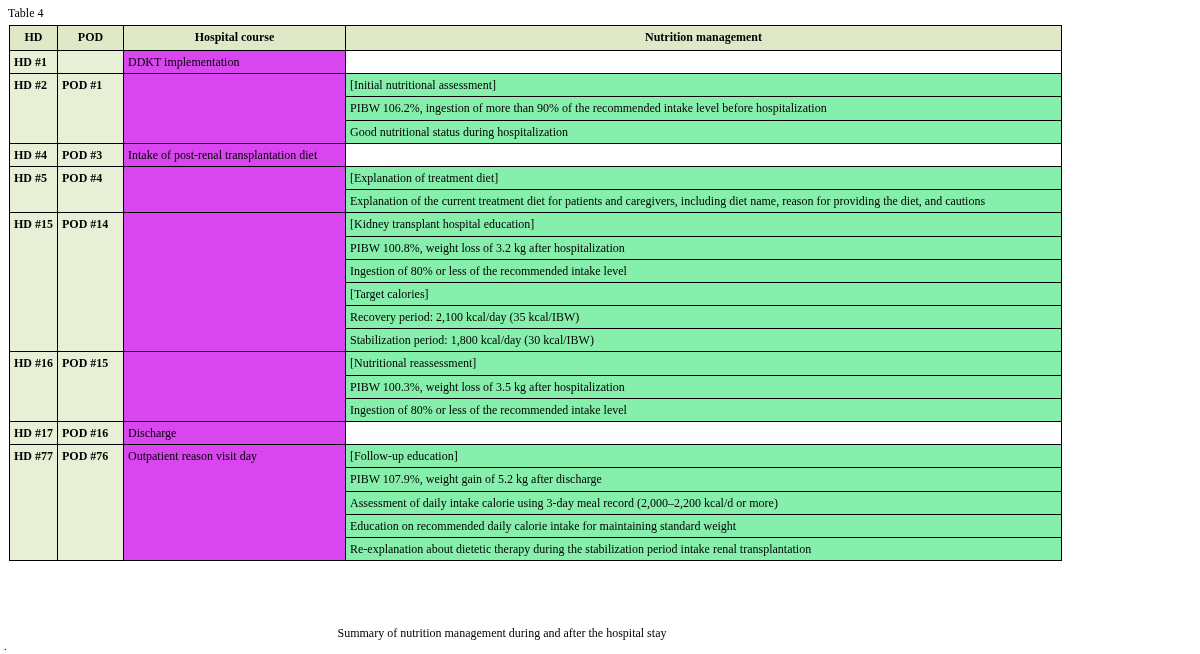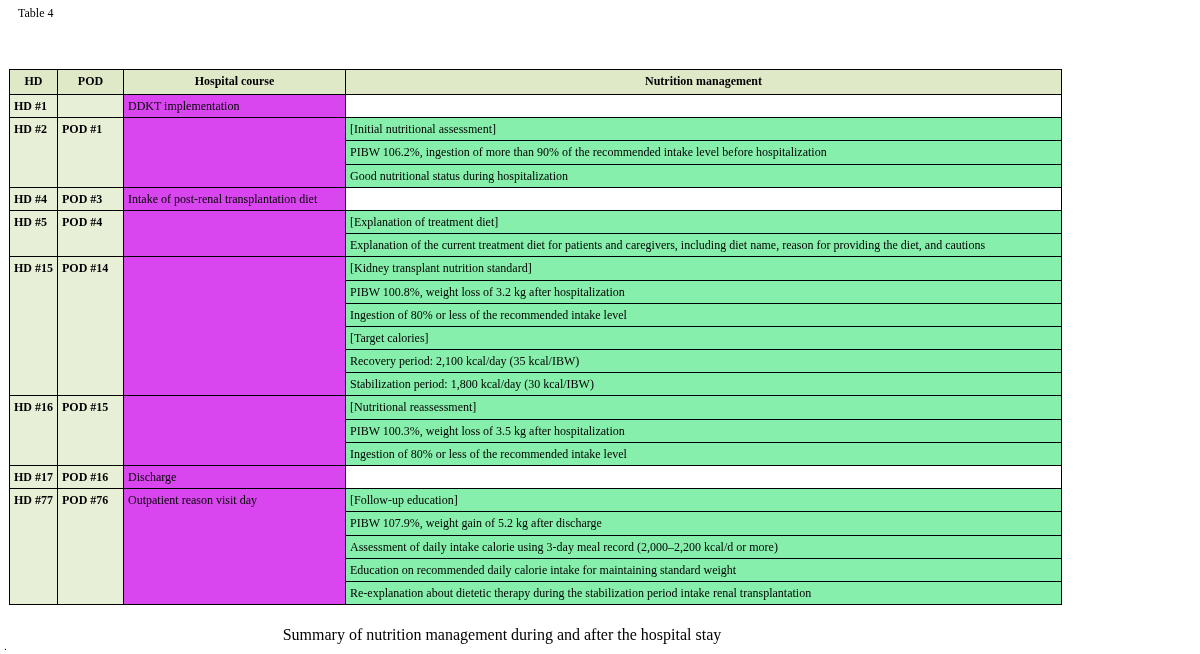--- a/index.html
+++ b/index.html
@@ -11,37 +11,36 @@
     width: 1200px;
     height: 654px;
     font-family: "Liberation Serif", serif;
     font-size: 12px;
     color: #000000;
     position: relative;
     overflow: hidden;
   }
   .table-label {
     position: absolute;
-    left: 18px;
+    left: 8px;
     top: 6px;
     font-size: 12px;
     font-family: "Liberation Serif", serif;
   }
   .table-wrap {
     position: absolute;
     left: 9px;
     top: 25px;
     width: 1052px;
   }
   table.nutri {
     border-collapse: collapse;
     table-layout: fixed;
     width: 1052px;
     border: 1px solid #000;
-    margin-top: 44px;
   }
   table.nutri td, table.nutri th {
     border: 1px solid #000;
     padding: 3px 4px;
     font-size: 12px;
     font-family: "Liberation Serif", serif;
     vertical-align: top;
     line-height: 1.35;
   }
   thead th {
@@ -67,21 +66,21 @@
   col.c-hd { width: 48px; }
   col.c-pod { width: 66px; }
   col.c-course { width: 222px; }
   col.c-nutri { width: 716px; }
   .caption {
     position: absolute;
     top: 626px;
     left: 0;
     width: 1004px;
     text-align: center;
-    font-size: 16px;
+    font-size: 12px;
     font-family: "Liberation Serif", serif;
   }
   .footer-dot {
     position: absolute;
     left: 4px;
     top: 640px;
     font-size: 11px;
   }
 </style>
 </head>
@@ -136,21 +135,21 @@
           <td class="course" rowspan="2"></td>
           <td class="nutri-cell">[Explanation of treatment diet]</td>
         </tr>
         <tr>
           <td class="nutri-cell">Explanation of the current treatment diet for patients and caregivers, including diet name, reason for providing the diet, and cautions</td>
         </tr>
         <tr>
           <td class="hd" rowspan="6">HD #15</td>
           <td class="pod" rowspan="6">POD #14</td>
           <td class="course" rowspan="6"></td>
-          <td class="nutri-cell">[Kidney transplant nutrition standard]</td>
+          <td class="nutri-cell">[Kidney transplant hospital education]</td>
         </tr>
         <tr>
           <td class="nutri-cell">PIBW 100.8%, weight loss of 3.2 kg after hospitalization</td>
         </tr>
         <tr>
           <td class="nutri-cell">Ingestion of 80% or less of the recommended intake level</td>
         </tr>
         <tr>
           <td class="nutri-cell">[Target calories]</td>
         </tr>

